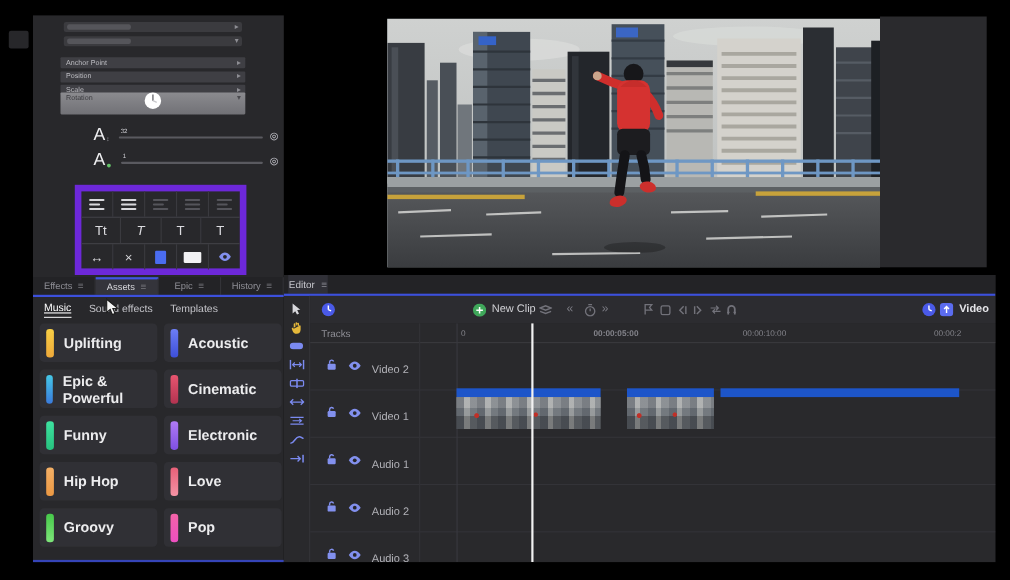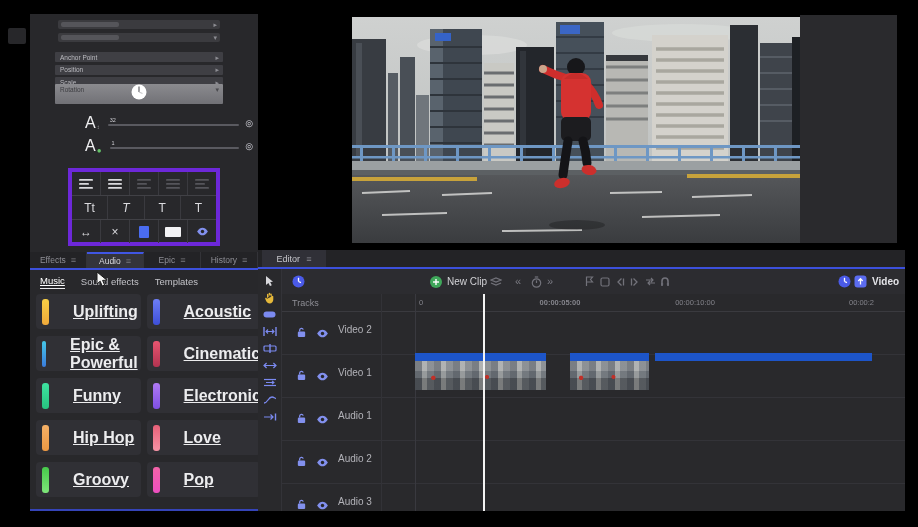--- a/index.html
+++ b/index.html
@@ -21,21 +21,21 @@
   .rot-head .prop-chev{color:#4a4a4f;}
   .rot-dial{position:absolute;left:50%;top:50%;transform:translate(-50%,-50%);}
   .slider-row{position:absolute;left:55px;width:168px;height:20px;display:flex;align-items:center;}
   .slider-A{font-size:16px;color:#f0f0f2;font-weight:400;line-height:1;}
   .slider-sub{font-size:6px;color:#9a9aa0;margin-left:1px;margin-top:8px;}
   .slider-sub.green{color:#64c268;font-size:8px;}
   .slider-wrap{position:relative;flex:1;margin-left:8px;height:12px;}
   .slider-val{position:absolute;left:2px;top:0;font-size:5.5px;color:#cfcfd4;}
   .slider-line{position:absolute;left:0;right:0;top:7px;height:2px;background:#5a5a60;border-radius:1px;}
   .kf{font-size:9px;color:#d4d4dc;margin-left:6px;line-height:1;}
-  .fmt-grid{position:absolute;left:38px;top:154px;width:144px;height:70px;border:4px solid #6d28d9;}
+  .fmt-grid{position:absolute;left:38px;top:154px;width:144px;height:70px;border:6px solid #6d28d9;}
   .fmt-row{display:flex;height:23px;border-bottom:1px solid #414146;}
   .fmt-row:last-child{border-bottom:none;}
   .fmt-cell{flex:1;display:flex;align-items:center;justify-content:center;border-right:1px solid #3a3a3f;}
   .fmt-cell:last-child{border-right:none;}
   .case-t{font-size:12px;color:#dcdce0;}
   .swatch-blue{width:10px;height:12px;background:#4a6cf0;border-radius:1px;}
   .swatch-white{width:16px;height:10px;background:#f2f2f4;border-radius:1px;}
   .glyph-w{font-size:12px;color:#d8d8dc;line-height:1;}
   
   .tab-strip{position:absolute;left:0;top:238px;width:228px;height:16px;display:flex;background:#232326;}
@@ -43,46 +43,46 @@
           border-right:1px solid #333338;}
   .lp-tab .ham{font-size:9px;color:#77777e;}
   .lp-tab.active{background:#34343b;color:#d8d8dd;border-top:2px solid #4056e4;}
   .blue-underline{position:absolute;left:0;top:254px;width:228px;height:2px;background:#3c50dc;}
   .subtab-row{position:absolute;left:10px;top:260px;height:16px;display:flex;gap:16px;align-items:center;}
   .subtab{font-size:9.5px;color:#c3c3c8;padding-bottom:2px;}
   .subtab.active{color:#fff;border-bottom:1.5px solid #e8e8ea;text-decoration:underline;}
   .cards{position:absolute;left:6px;top:280px;width:220px;display:grid;grid-template-columns:1fr 1fr;gap:7px 6px;}
   .card{height:35px;background:#303035;border-radius:4px;display:flex;align-items:center;}
   .card-bar{width:7px;height:26px;border-radius:3px;margin-left:6px;}
-  .card-lbl{margin-left:24px;font-size:16px;font-weight:bold;color:#ececee;text-decoration:underline;}
+  .card-lbl{margin-left:9px;font-size:13px;font-weight:bold;color:#ececee;}
   .left-accent{position:absolute;left:0;bottom:0;width:228px;height:2px;background:#3544b8;}
   
   .preview-backdrop{position:absolute;left:800px;top:15px;width:97px;height:228px;background:#2a2a2d;}
   .video-preview{position:absolute;left:352px;top:17px;width:448px;height:226px;background:#9aa0a2;overflow:hidden;}
   
   .editor{position:absolute;left:258px;top:250px;width:647px;height:261px;background:#29292c;overflow:hidden;}
   .editor-tabrow{position:absolute;left:0;top:0;width:647px;height:17px;background:#232326;}
-  .editor-tab{position:absolute;left:4px;top:0;height:17px;width:64px;background:#303037;display:flex;align-items:center;justify-content:center;gap:6px;font-size:9px;color:#c6c6cc;}
+  .editor-tab{position:absolute;left:4px;top:0;height:17px;width:36px;background:#303037;display:flex;align-items:center;justify-content:center;gap:6px;font-size:9px;color:#c6c6cc;}
   .editor-tab .ham{font-size:9px;color:#8a8a92;}
   .editor-blueline{position:absolute;left:0;top:17px;width:647px;height:2px;background:#3c50dc;}
   .tool-rail{position:absolute;left:0;top:19px;width:24px;height:242px;border-right:1px solid #333338;
              display:flex;flex-direction:column;align-items:center;padding-top:5px;gap:4px;box-sizing:border-box;}
   .tool-btn{width:16px;height:13px;display:flex;align-items:center;justify-content:center;}
   .editor-toolbar{position:absolute;left:24px;top:19px;width:623px;height:25px;background:#2c2c30;}
   .tb-item{position:absolute;top:0;height:25px;display:flex;align-items:center;gap:5px;}
   .tb-glyph{font-size:11px;color:#7a7a82;line-height:1;}
   .newclip-lbl{font-size:10px;color:#d2d2d6;}
   .export-lbl{font-size:10px;font-weight:bold;color:#e4e4e8;}
   .ruler{position:absolute;left:24px;top:44px;width:623px;height:17px;border-bottom:1px solid #3a3a3f;background:#29292c;}
   .tracks-lbl{position:absolute;left:10px;top:4px;font-size:9px;color:#8e8e95;}
   .tick{position:absolute;top:4px;font-size:7.5px;color:#84848b;white-space:nowrap;}
   .tick.centered{transform:translateX(-50%);}
   .tracks-area{position:absolute;left:24px;top:61px;width:623px;height:200px;}
   .track-row{position:absolute;left:0;width:623px;height:43px;border-bottom:1px solid #333338;display:flex;align-items:center;}
-  .track-head{display:flex;align-items:flex-start;gap:9px;padding-left:14px;width:119px;box-sizing:border-box;}
+  .track-head{display:flex;align-items:flex-end;gap:9px;padding-left:14px;width:119px;box-sizing:border-box;}
   .track-name{font-size:10px;color:#b2b2b8;}
   .vline{position:absolute;top:44px;bottom:0;width:1px;background:#39393f;}
   .clips-layer{position:absolute;left:0;top:103px;height:37px;width:647px;}
   .clip{position:absolute;top:0;height:37px;}
   .clip-bar{height:8px;background:#1d55c9;}
   .clip-body{height:29px;}
   .clip-city{background:
       radial-gradient(circle at 14% 58%, #c03028 0 1.8px, rgba(0,0,0,0) 2.6px),
       radial-gradient(circle at 55% 55%, #c03028 0 1.6px, rgba(0,0,0,0) 2.4px),
       repeating-linear-gradient(90deg, rgba(70,76,84,.55) 0 7px, rgba(168,170,168,.5) 7px 12px, rgba(98,104,110,.5) 12px 19px),
@@ -235,21 +235,21 @@
             </div>
           </div>
         </div>
     </div>
     <div class="tab-strip" id="leftTabs">
         <div class="lp-tab">
           <span>Effects</span>
           <span class="ham">≡</span>
         </div>
         <div class="lp-tab active">
-          <span>Audio</span>
+          <span>Assets</span>
           <span class="ham">≡</span>
         </div>
         <div class="lp-tab">
           <span>Epic</span>
           <span class="ham">≡</span>
         </div>
         <div class="lp-tab">
           <span>History</span>
           <span class="ham">≡</span>
         </div>

